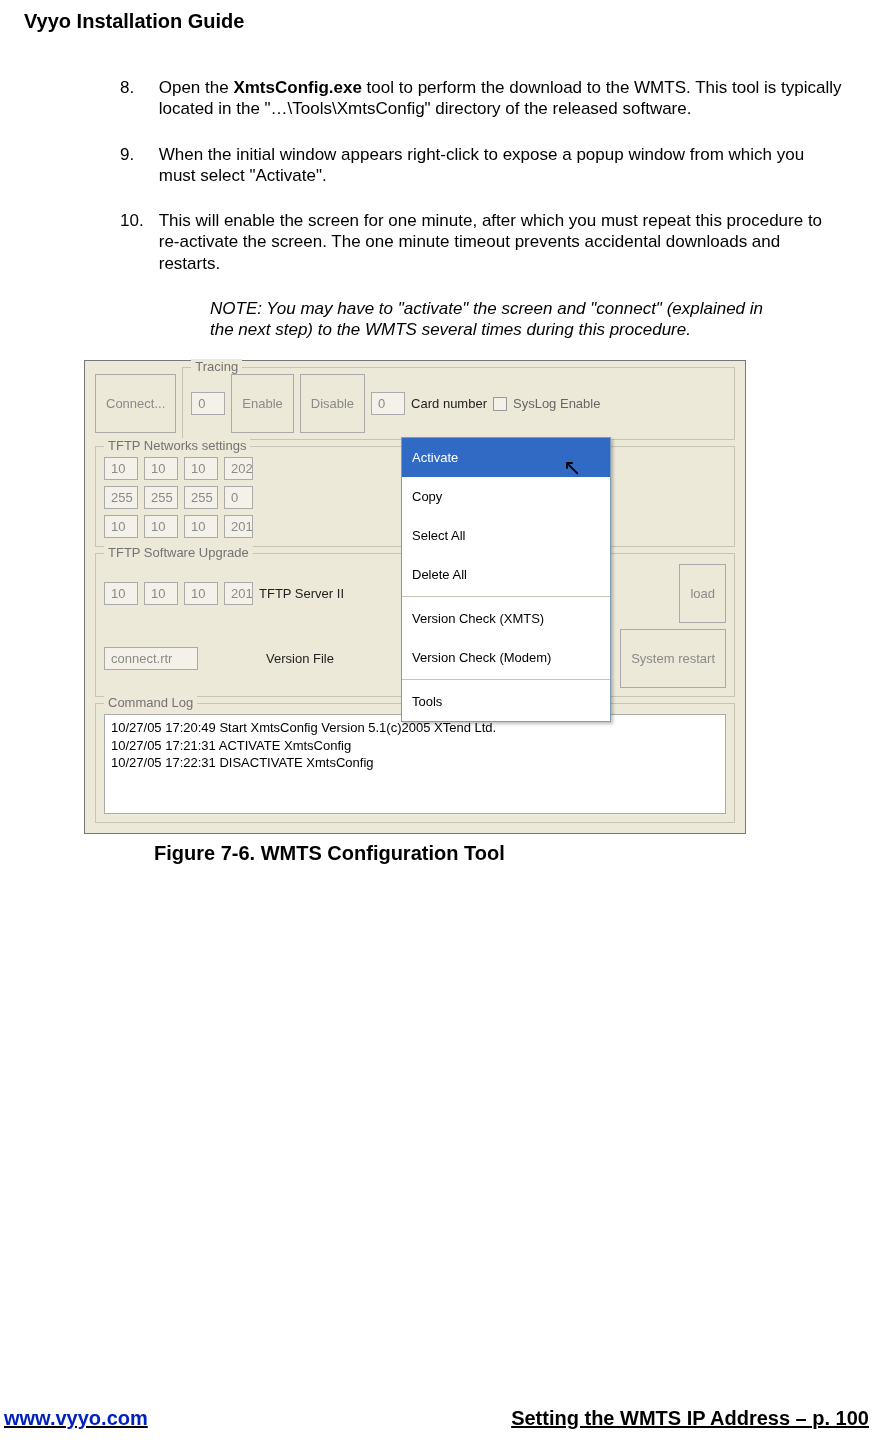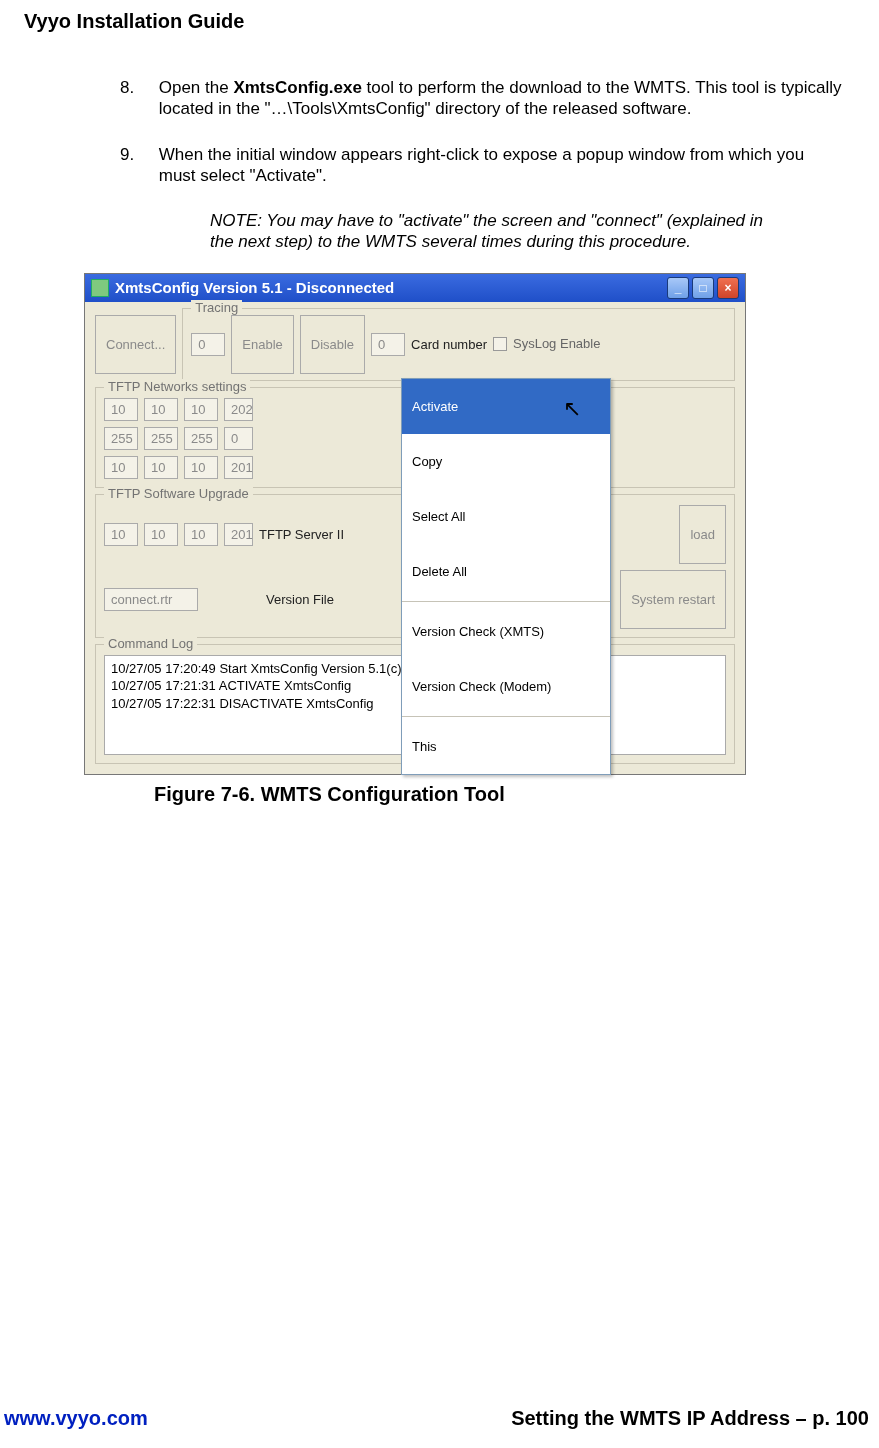--- a/index.html
+++ b/index.html
@@ -113,21 +113,21 @@
     position: absolute;
     top: 76px; left: 316px;
     width: 210px;
     background: #fff;
     border: 1px solid #7f9db9;
     box-shadow: 2px 2px 3px rgba(0,0,0,.25);
     z-index: 5;
     font-size: 13px;
     color: #000;
   }
-  .ctxmenu .mi { padding: 20px 10px; }
+  .ctxmenu .mi { padding: 12px 10px; }
   .ctxmenu .mi.sel { background:#316ac5; color:#fff; }
   .ctxmenu hr { border:0; border-top:1px solid #c6c3b7; margin:2px 0; }
   .cursor {
     position:absolute; top:94px; left:478px; z-index:6;
     font-size:22px; color:#000;
   }
   .cmdlog {
     background:#fff; border:1px solid #aaa;
     width:100%; height:100px;
     padding:4px 6px;
@@ -144,20 +144,21 @@
   }
   .footer {
     position: absolute;
     bottom: 18px;
     left: 0; right: 0;
     display: flex;
     justify-content: space-between;
     padding: 0 10px 0 4px;
     font-weight: bold;
     font-size: 20px;
+    text-decoration: underline;
   }
   .footer .url { color: #0020c0; }
 </style>
 </head>
 <body>
 
 <div class="header-title">Vyyo Installation Guide</div>
 
 <div class="body-content">
 
@@ -166,33 +167,29 @@
     <span class="txt">
       <span>Open the </span><span class="bold">XmtsConfig.exe</span><span> tool  to perform the download to the WMTS. This tool is typically located in the "…\Tools\XmtsConfig" directory of the released software.</span>
     </span>
   </div>
 
   <div class="list-item">
     <span class="num">9.</span>
     <span class="txt">When the initial window appears right-click to expose a popup window from which you must select "Activate".</span>
   </div>
 
+  <div class="list-item">
+    <span class="num">10.</span>
+    <span class="txt">This will enable the screen for one minute, after which you must repeat this procedure to re-activate the screen. The one minute timeout prevents accidental downloads and restarts.</span>
+  </div>
 
   <div class="note">NOTE:  You may have to "activate" the screen and "connect" (explained in the next step) to the WMTS several times during this procedure.</div>
 </div>
 
 <div class="dialog-wrap">
-  <div class="titlebar">
-    <span class="icon"></span>
-    <span>XmtsConfig Version 5.1  -  Disconnected</span>
-    <span class="spacer"></span>
-    <span class="winbtn">_</span>
-    <span class="winbtn">□</span>
-    <span class="winbtn close">×</span>
-  </div>
   <div class="dialog-body">
 
     <div class="row">
       <span class="btn">Connect...</span>
       <div class="fieldset" style="flex:1; margin-top:0; padding:6px 8px;">
         <span class="legend">Tracing</span>
         <div class="row" style="margin:0;">
           <span class="field sm">0</span>
           <span class="btn">Enable</span>
           <span class="btn">Disable</span>
@@ -256,21 +253,21 @@
 
     <div class="ctxmenu">
       <div class="mi sel">Activate</div>
       <div class="mi">Copy</div>
       <div class="mi">Select All</div>
       <div class="mi">Delete All</div>
       <hr>
       <div class="mi">Version Check (XMTS)</div>
       <div class="mi">Version Check (Modem)</div>
       <hr>
-      <div class="mi">This</div>
+      <div class="mi">Tools</div>
     </div>
     <div class="cursor">↖</div>
   </div>
 </div>
 
 <div class="figure-caption">Figure 7-6. WMTS Configuration Tool</div>
 
 <div class="footer">
   <span class="url">www.vyyo.com</span>
   <span>Setting the WMTS IP Address – p. 100</span>

